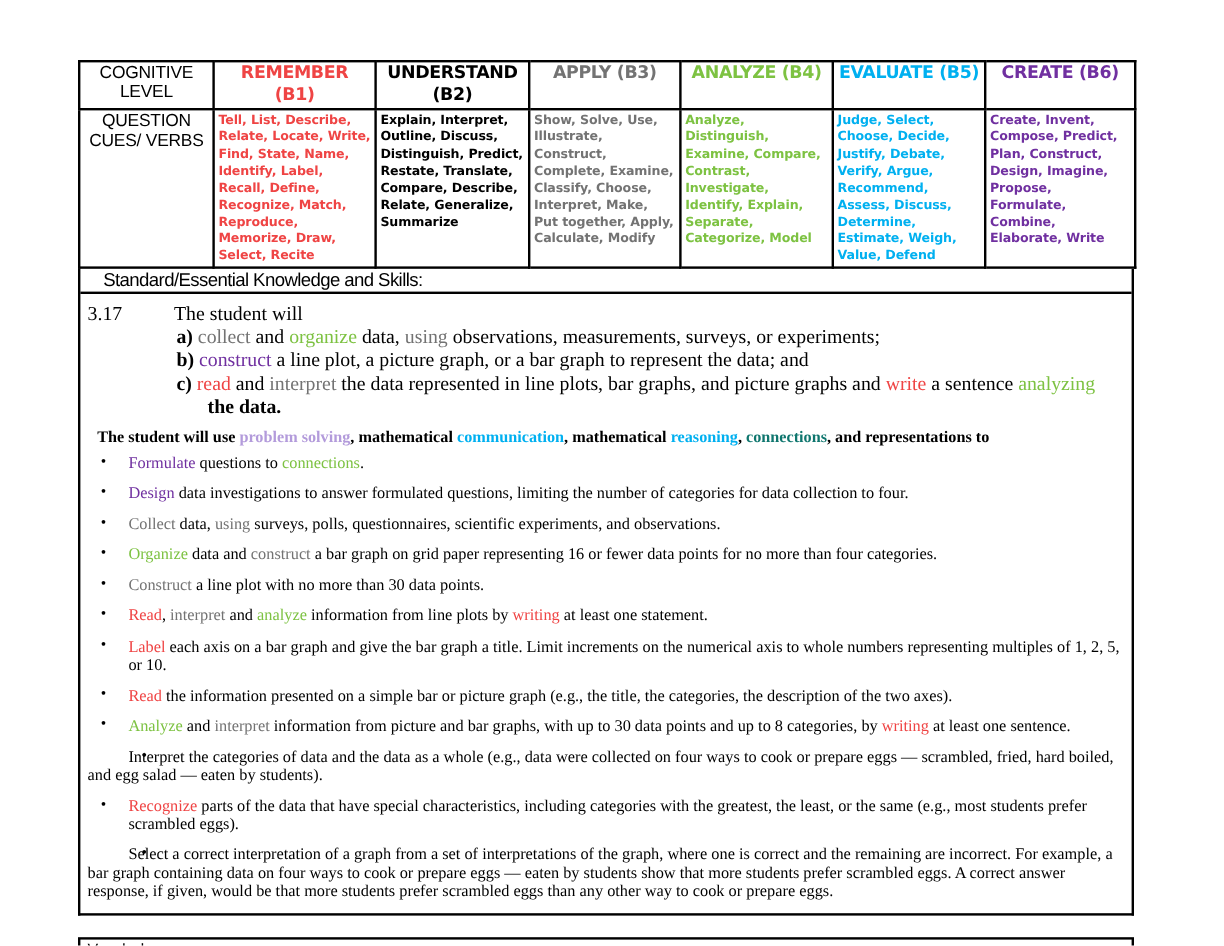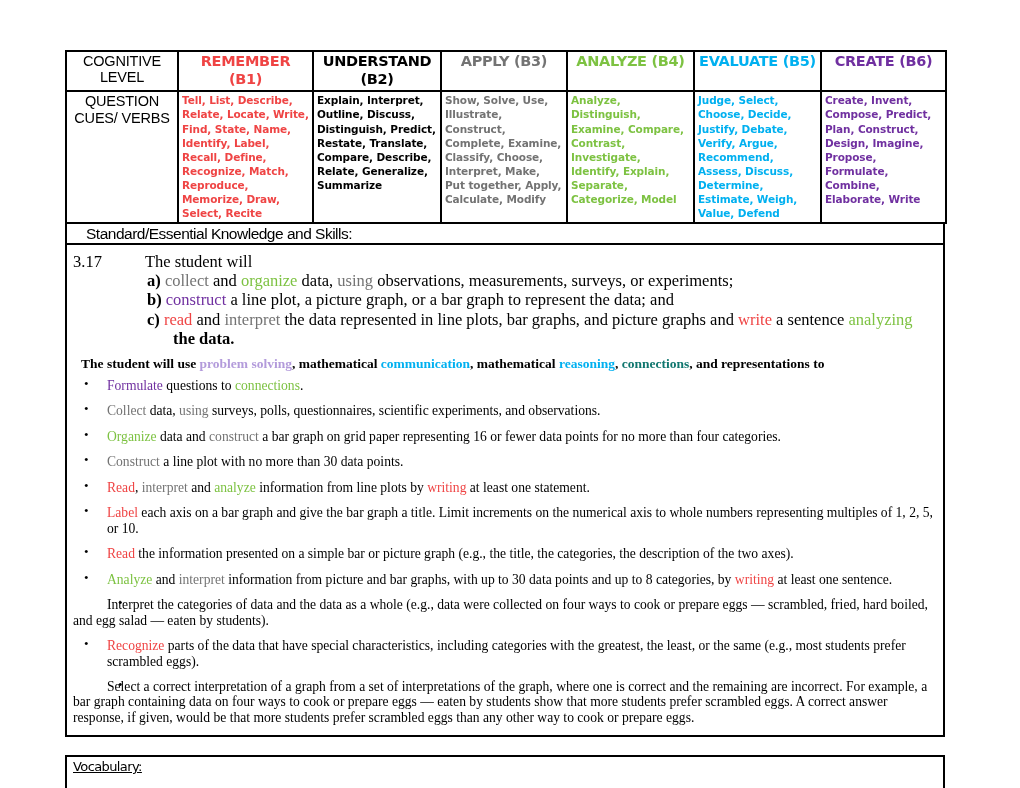--- a/index.html
+++ b/index.html
@@ -227,20 +227,21 @@
       </div>
 
       <div class="std-cont">the data.</div>
 
       <div class="use-line">
         The student will use <span class="c-problem">problem solving</span>, mathematical <span class="c-evaluate">communication</span>, mathematical <span class="c-evaluate">reasoning</span>, <span class="c-connect">connections</span>, and <span class="c-understand">representations</span> to
       </div>
 
       <ul class="skills">
         <li><span class="c-create">Formulate</span> questions to <span class="c-analyze">connections</span>.</li>
+        <li><span class="c-create">Design</span> data investigations to answer formulated questions, limiting the number of categories for data collection to four.</li>
         <li><span class="c-apply">Collect</span> data, <span class="c-apply">using</span> surveys, polls, questionnaires, scientific experiments, and observations.</li>
         <li><span class="c-analyze">Organize</span> data and <span class="c-apply">construct</span> a bar graph on grid paper representing 16 or fewer data points for no more than four categories.</li>
         <li><span class="c-apply">Construct</span> a line plot with no more than 30 data points.</li>
         <li><span class="c-remember">Read</span>, <span class="c-apply">interpret</span> and <span class="c-analyze">analyze</span> information from line plots by <span class="c-remember">writing</span> at least one statement.</li>
         <li><span class="c-remember">Label</span> each axis on a bar graph and give the bar graph a title. Limit increments on the numerical axis to whole numbers representing multiples of 1, 2, 5, or 10.</li>
         <li><span class="c-remember">Read</span> the information presented on a simple bar or picture graph (e.g., the title, the categories, the description of the two axes).</li>
         <li><span class="c-analyze">Analyze</span> and <span class="c-apply">interpret</span> information from picture and bar graphs, with up to 30 data points and up to 8 categories, by <span class="c-remember">writing</span> at least one sentence.</li>
         <li class="nohang"><span class="c-understand">Interpret</span> the categories of data and the data as a whole (e.g., data were collected on four ways to cook or prepare eggs — scrambled, fried, hard boiled, and egg salad — eaten by students).</li>
         <li><span class="c-remember">Recognize</span> parts of the data that have special characteristics, including categories with the greatest, the least, or the same (e.g., most students prefer scrambled eggs).</li>
         <li class="nohang last"><span class="c-understand">Select</span> a correct interpretation of a graph from a set of interpretations of the graph, where one is correct and the remaining are incorrect. For example, a bar graph containing data on four ways to cook or prepare eggs — eaten by students show that more students prefer scrambled eggs. A correct answer response, if given, would be that more students prefer scrambled eggs than any other way to cook or prepare eggs.</li>

